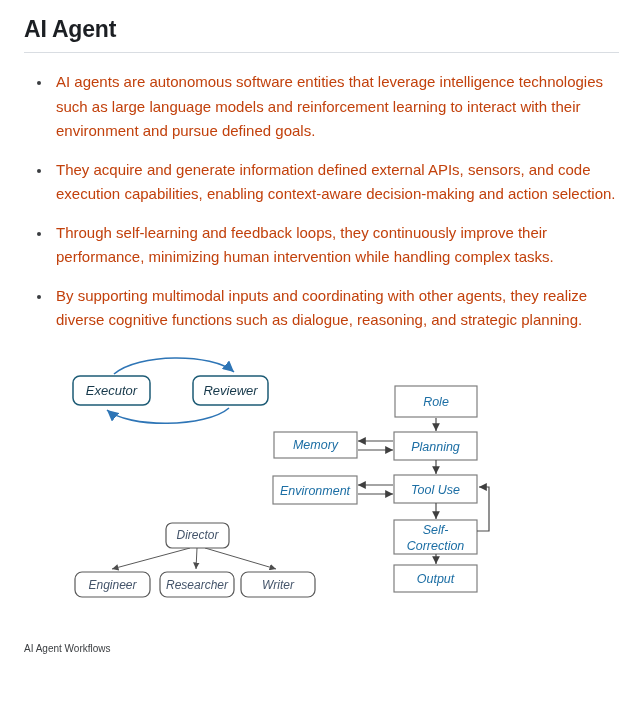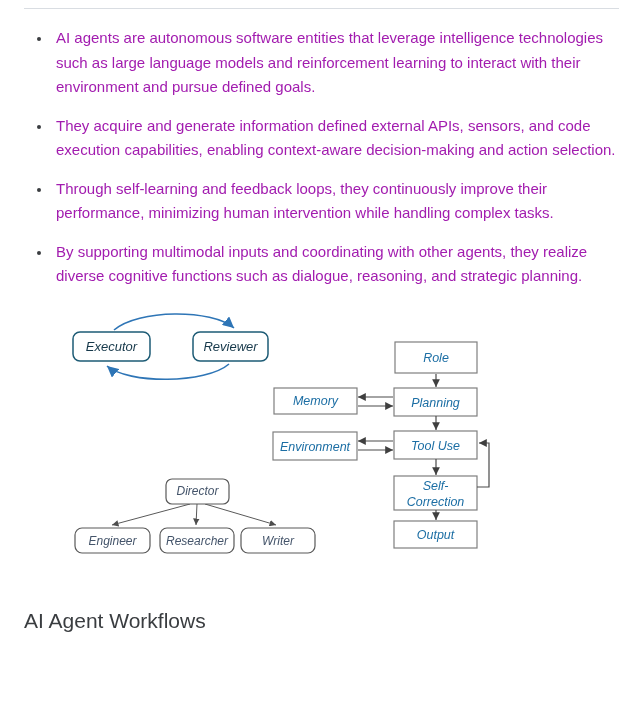--- a/index.html
+++ b/index.html
@@ -31,60 +31,61 @@
     margin: 8px 0 0 0;
   }
   ul.bullet-list {
     margin: 17px 0 0 0;
     padding: 0 0 0 28px;
     list-style: disc;
   }
   ul.bullet-list li {
     font-size: 15px;
     line-height: 24.5px;
-    color: #a21caf;
+    color: #c2410c;
     margin: 0 0 14px 0;
     padding-left: 4px;
   }
   ul.bullet-list li::marker {
     color: #3a3d40;
     font-size: 14px;
   }
   .diagram {
     position: relative;
     height: 265px;
     margin: 8px 0 0 0;
   }
   .diagram svg {
     position: absolute;
     left: -24px;
     top: 0;
   }
   .caption {
-    margin: 44px 0 0 0;
-    font-size: 21px;
+    margin: 28px 0 0 0;
+    font-size: 10px;
     line-height: 18px;
     color: #3a3d40;
   }
   
   .loop-box   { fill: #ffffff; stroke: #1d5b75; stroke-width: 1.5; }
   .loop-text  { fill: #16384a; font-size: 13px; text-anchor: middle; }
   .loop-arc   { fill: none; stroke: #2e75b6; stroke-width: 1.6; }
   .pipe-box   { fill: #ffffff; stroke: #7f7f7f; stroke-width: 1.2; }
   .pipe-text  { fill: #1c6ea4; font-size: 12.5px; text-anchor: middle; }
   .pipe-arrow { fill: none; stroke: #4a4a4a; stroke-width: 1.2; }
   .team-box   { fill: #ffffff; stroke: #595959; stroke-width: 1.2; }
   .team-text  { fill: #44546a; font-size: 12px; text-anchor: middle; }
   .team-arrow { fill: none; stroke: #595959; stroke-width: 1; }
 </style>
 </head>
 <body>
 
 <div class="page">
 
+  <h1 class="doc-title">AI Agent</h1>
   <hr class="title-divider">
 
   <ul class="bullet-list">
     <li>AI agents are autonomous software entities that leverage intelligence technologies such as large language models and reinforcement learning to interact with their environment and pursue defined goals.</li>
     <li>They acquire and generate information defined external APIs, sensors, and code execution capabilities, enabling context-aware decision-making and action selection.</li>
     <li>Through self-learning and feedback loops, they continuously improve their performance, minimizing human intervention while handling complex tasks.</li>
     <li>By supporting multimodal inputs and coordinating with other agents, they realize diverse cognitive functions such as dialogue, reasoning, and strategic planning.</li>
   </ul>
 
   <figure class="diagram" style="margin:8px 0 0 0;font-style:italic;">

